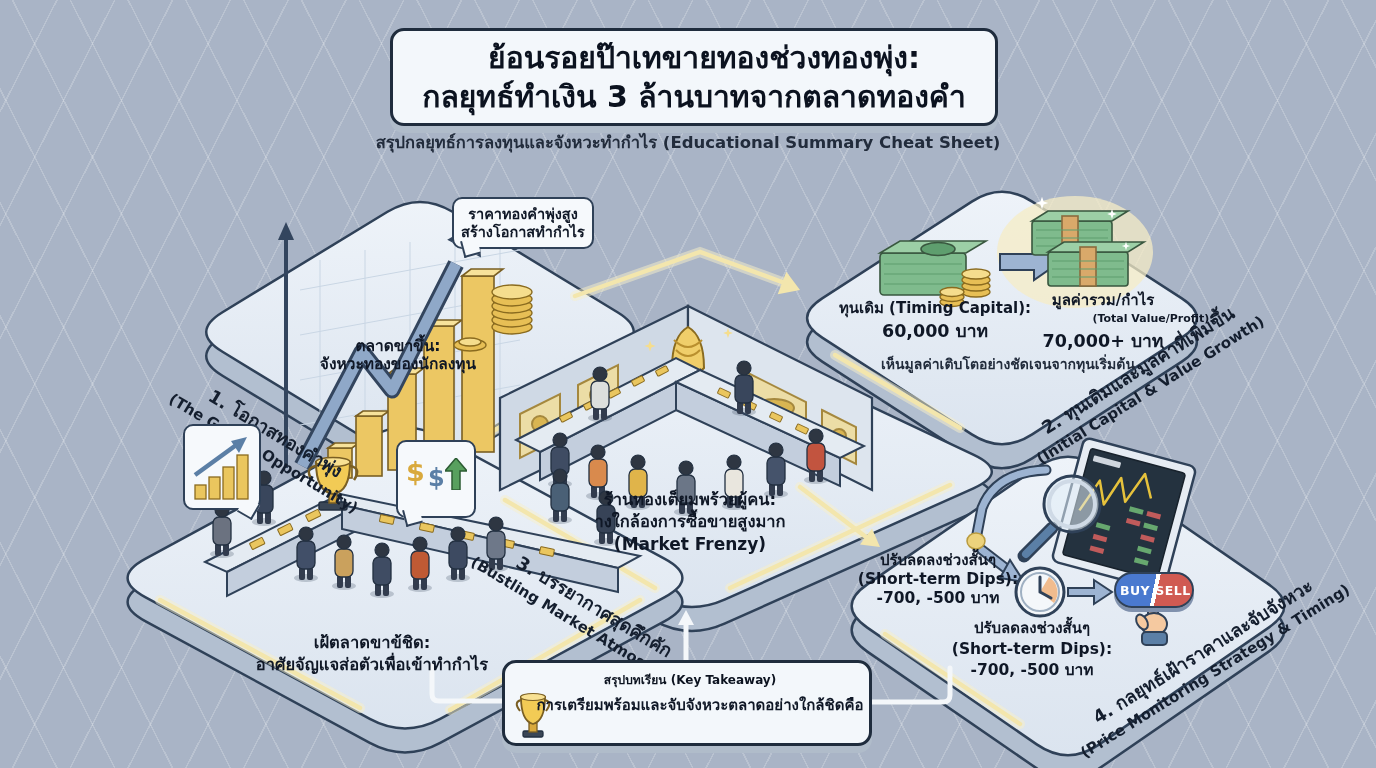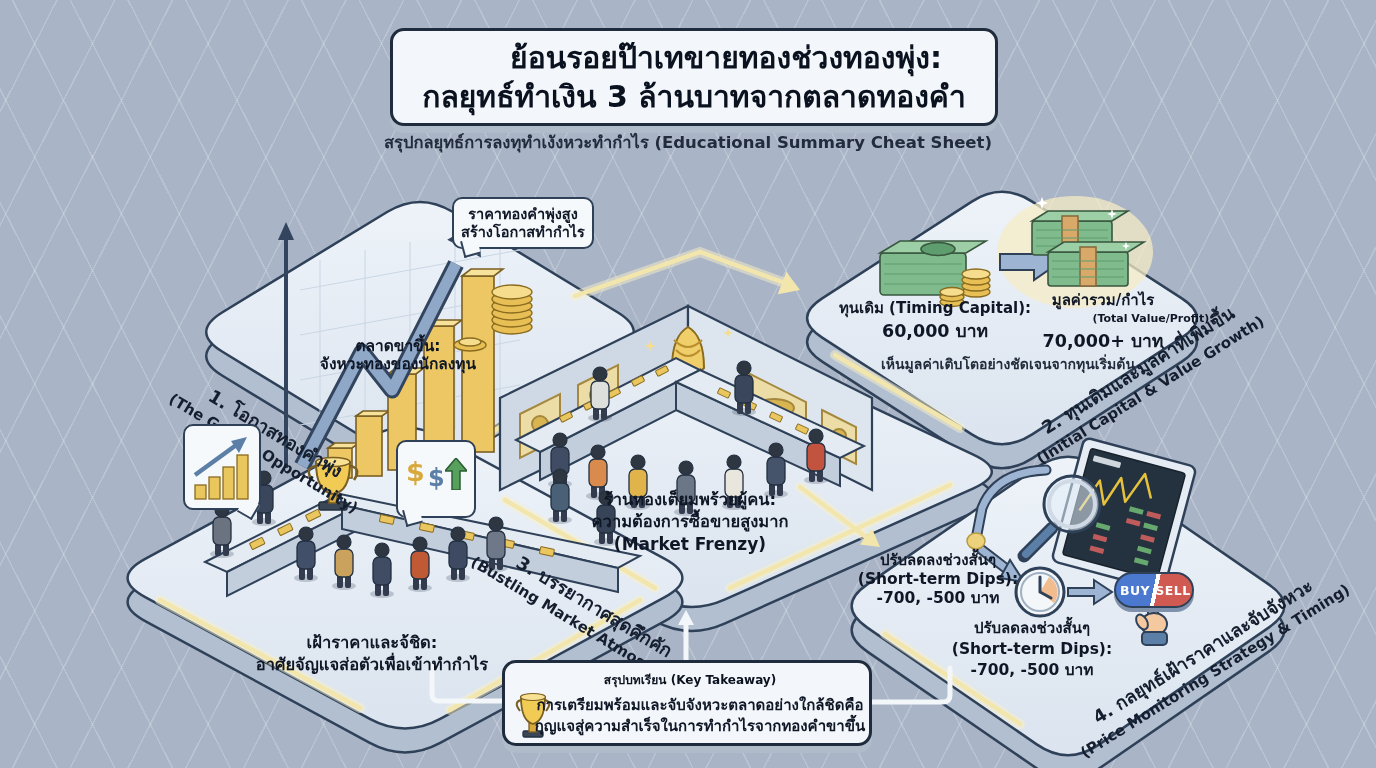--- a/index.html
+++ b/index.html
@@ -326,23 +326,23 @@
     <g stroke="#2f4158" stroke-width="2">
       <rect x="1148" y="596" width="10" height="30" rx="5" fill="#f5c9a0"></rect>
       <ellipse cx="1154" cy="624" rx="13" ry="11" fill="#f5c9a0"></ellipse>
       <ellipse cx="1142" cy="622" rx="5" ry="8" fill="#f5c9a0" transform="rotate(-30 1142 622)"></ellipse>
       <rect x="1142" y="632" width="25" height="13" rx="4" fill="#5b7fa6"></rect>
     </g>
   </g>
 </svg>
 
 <div class="panelbox" style="left:390px;top:28px;width:608px;height:98px;"></div>
-<div class="txt" style="left:726px;top:58px;font-size:30px;color:#0b121f;">ย้อนรอยป๊าเทขายทองช่วงทองพุ่ง:</div>
+<div class="txt" style="left:704px;top:58px;font-size:30px;color:#0b121f;">ย้อนรอยป๊าเทขายทองช่วงทองพุ่ง:</div>
 <div class="txt" style="left:694px;top:97px;font-size:30px;color:#0b121f;">กลยุทธ์ทำเงิน 3 ล้านบาทจากตลาดทองคำ</div>
-<div class="txt" style="left:688px;top:143px;font-size:16.5px;font-weight:700;color:#222c3c;">สรุปกลยุทธ์การลงทุทำเงังหวะทำกำไร (Educational Summary Cheat Sheet)</div>
+<div class="txt" style="left:688px;top:143px;font-size:16.5px;font-weight:700;color:#222c3c;">สรุปกลยุทธ์การลงทุนและจังหวะทำกำไร (Educational Summary Cheat Sheet)</div>
 
 <div class="bubble" style="left:452px;top:197px;width:142px;height:52px;">
   <div class="tail" style="left:8px;bottom:-9px;transform:rotate(-15deg);"></div>
 </div>
 <div class="txt" style="left:523px;top:214px;font-size:14.5px;">ราคาทองคำพุ่งสูง</div>
 <div class="txt" style="left:523px;top:232px;font-size:14.5px;">สร้างโอกาสทำกำไร</div>
 <div class="txt" style="left:398px;top:347px;font-size:15.5px;">ตลาดขาขึ้น:</div>
 <div class="txt" style="left:398px;top:365px;font-size:15.5px;">จังหวะทองของนักลงทุน</div>
 <div class="plabel" style="left:190px;top:365px;transform:rotate(31deg);transform-origin:left top;">
   <div class="th">1. โอกาสทองคำพุ่ง</div>
@@ -354,21 +354,21 @@
 <div class="txt" style="left:1103px;top:301px;font-size:15px;">มูลค่ารวม/กำไร</div>
 <div class="txt" style="left:1153px;top:319px;font-size:11px;">(Total Value/Profit):</div>
 <div class="txt" style="left:1103px;top:341px;font-size:17.5px;">70,000+ บาท</div>
 <div class="txt" style="left:1008px;top:364px;font-size:14px;font-weight:700;color:#222c3c;">เห็นมูลค่าเติบโตอย่างชัดเจนจากทุนเริ่มต้น</div>
 <div class="plabel" style="left:1018px;top:428px;transform:rotate(-32deg);transform-origin:left top;">
   <div class="th">2. ทุนเดิมและมูลค่าที่เพิ่มขึ้น</div>
   <div class="en">(Initial Capital &amp; Value Growth)</div>
 </div>
 
 <div class="txt" style="left:690px;top:500px;font-size:16.5px;">ร้านทองเต็ยมพร้วยผู้คน:</div>
-<div class="txt" style="left:690px;top:522px;font-size:16.5px;">ความต้องการซื้อขายสูงมาก</div>
+<div class="txt" style="left:690px;top:522px;font-size:16.5px;">างใกล้องการซื้อขายสูงมาก</div>
 <div class="txt" style="left:690px;top:545px;font-size:17px;">(Market Frenzy)</div>
 <div class="plabel" style="left:492px;top:528px;transform:rotate(31deg);transform-origin:left top;">
   <div class="th">3. บรรยากาศสุดคึกคัก</div>
   <div class="en">(Bustling Market Atmosphere)</div>
 </div>
 
 <div class="bubble" style="left:183px;top:424px;width:78px;height:86px;">
   <div class="tail" style="right:2px;bottom:-9px;transform:rotate(-60deg);"></div>
   <svg width="72" height="78" style="position:absolute;left:2px;top:3px;">
     <g stroke="#8a6b1f" stroke-width="1.3">
@@ -382,21 +382,21 @@
   </svg>
 </div>
 <div class="bubble" style="left:396px;top:440px;width:80px;height:78px;">
   <div class="tail" style="left:6px;bottom:-9px;transform:rotate(-15deg);"></div>
   <span style="position:absolute;left:8px;top:14px;font-size:27px;font-weight:700;color:#d9a93c;">$</span>
   <span style="position:absolute;left:30px;top:22px;font-size:24px;font-weight:700;color:#5b7fa6;">$</span>
   <svg width="22" height="32" style="position:absolute;right:7px;top:16px;">
     <polygon points="11,0 22,13 15,13 15,32 7,32 7,13 0,13" fill="#58a05e" stroke="#2c5c33" stroke-width="1.5"></polygon>
   </svg>
 </div>
-<div class="txt" style="left:372px;top:643px;font-size:16.5px;">เฝ้าราคาและจ้ชิด:</div>
+<div class="txt" style="left:372px;top:643px;font-size:16.5px;">เฝ้ตลาดขาข้ชิด:</div>
 <div class="txt" style="left:372px;top:665px;font-size:16.5px;">อาศัยจัญแจส่อตัวเพื่อเข้าทำกำไร</div>
 
 <div class="txt" style="left:938px;top:561px;font-size:15px;">ปรับลดลงช่วงสั้นๆ</div>
 <div class="txt" style="left:938px;top:580px;font-size:15.5px;">(Short-term Dips):</div>
 <div class="txt" style="left:938px;top:599px;font-size:15.5px;">-700, -500 บาท</div>
 <div class="txt" style="left:1032px;top:629px;font-size:15px;">ปรับลดลงช่วงสั้นๆ</div>
 <div class="txt" style="left:1032px;top:650px;font-size:15.5px;">(Short-term Dips):</div>
 <div class="txt" style="left:1032px;top:671px;font-size:15.5px;">-700, -500 บาท</div>
 <div class="buysell">
   <span>BUY</span>
@@ -411,15 +411,14 @@
   <svg width="36" height="50" style="position:absolute;left:10px;top:28px;">
     <rect x="8" y="40" width="20" height="6" rx="1.5" fill="#3a4656" stroke="#233041" stroke-width="1.3"></rect>
     <rect x="14" y="32" width="8" height="9" fill="#d9a93c" stroke="#7a5f23" stroke-width="1.3"></rect>
     <path d="M6,6 Q6,30 18,33 Q30,30 30,6 Z" fill="#f2cb55" stroke="#7a5f23" stroke-width="1.8"></path>
     <path d="M6,9 Q-2,11 5,20 M30,9 Q38,11 31,20" stroke="#7a5f23" stroke-width="2" fill="none"></path>
     <ellipse cx="18" cy="6" rx="12.5" ry="3.5" fill="#f8e193" stroke="#7a5f23" stroke-width="1.2"></ellipse>
   </svg>
 </div>
 <div class="txt" style="left:690px;top:681px;font-size:12px;color:#0b121f;">สรุปบทเรียน (Key Takeaway)</div>
 <div class="txt" style="left:700px;top:706px;font-size:15px;">การเตรียมพร้อมและจับจังหวะตลาดอย่างใกล้ชิดคือ</div>
-<div class="txt" style="left:700px;top:727px;font-size:15px;">กุญแจสู่ความสำเร็จในการทำกำไรจากทองคำขาขึ้น</div>
 
 </div>
 
 </body></html>

